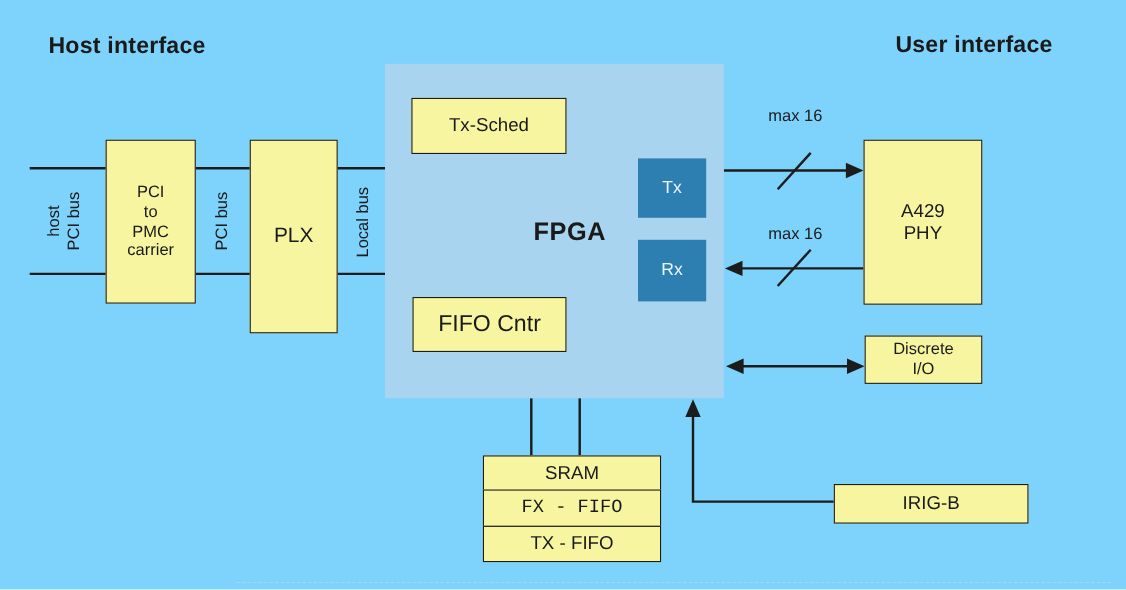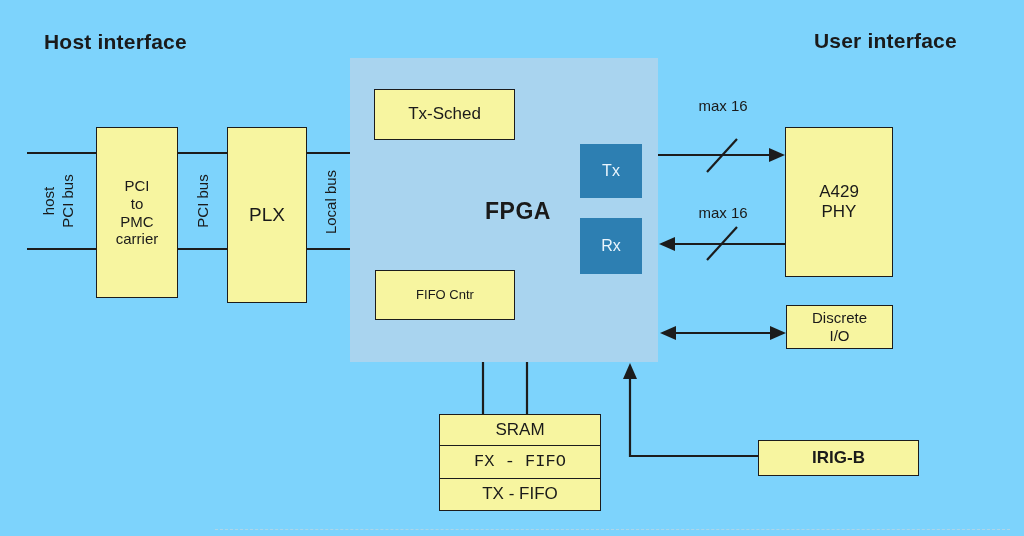--- a/index.html
+++ b/index.html
@@ -71,41 +71,41 @@
   </svg>
 
   <div class="abs title layer2" style="left:44px; top:30px;">Host interface</div>
   <div class="abs title layer2" style="left:814px; top:29px;">User interface</div>
 
   <div class="vlabel layer2" style="left:59px; top:201px;">host
 PCI bus</div>
   <div class="vlabel layer2" style="left:203px; top:201px;">PCI bus</div>
   <div class="vlabel layer2" style="left:331px; top:202px;">Local bus</div>
 
-  <div class="ybox layer2" style="left:96px; top:127px; width:82px; height:171px; font-size:15px;">PCI
+  <div class="ybox layer2" style="left:96px; top:127px; width:82px; height:149px; font-size:15px;">PCI
 to
 PMC
 carrier</div>
   <div class="ybox layer2" style="left:227px; top:127px; width:80px; height:176px; font-size:19px;">PLX</div>
 
   <div class="fpga layer2" style="left:350px; top:58px; width:308px; height:304px;"></div>
   <div class="fpga-label layer2 abs" style="left:518px; top:211px;">FPGA</div>
   <div class="ybox layer2" style="left:374px; top:89px; width:141px; height:51px; font-size:17px;">Tx-Sched</div>
-  <div class="ybox layer2" style="left:375px; top:270px; width:140px; height:50px; font-size:13px;">FIFO Cntr</div>
+  <div class="ybox layer2" style="left:375px; top:270px; width:140px; height:50px; font-size:21px;">FIFO Cntr</div>
   <div class="bluebox layer2" style="left:580px; top:218px; width:62px; height:56px;">Rx</div>
   <div class="bluebox layer2" style="left:580px; top:144px; width:62px; height:54px;">Tx</div>
 
   <div class="abs buslabel layer2" style="left:692px; top:97px; width:62px;">max 16</div>
   <div class="abs buslabel layer2" style="left:692px; top:204px; width:62px;">max 16</div>
 
   <div class="ybox layer2" style="left:785px; top:127px; width:108px; height:150px; font-size:17px;">A429
 PHY</div>
   <div class="ybox layer2" style="left:786px; top:305px; width:107px; height:44px; font-size:15px;">Discrete
 I/O</div>
-  <div class="ybox layer2" style="left:758px; top:440px; width:161px; height:36px; font-size:17px;font-weight:bold;">IRIG-B</div>
+  <div class="ybox layer2" style="left:758px; top:440px; width:177px; height:36px; font-size:17px;">IRIG-B</div>
 
   <div class="abs layer2" style="left:423px; top:414px; width:162px;padding-left:16px;">
     <div class="ybox" style="position:relative; width:162px; height:33px; font-size:17px;">SRAM</div>
     <div class="ybox" style="position:relative; width:162px; height:34px; margin-top:-1.6px; font-size:17px;font-family:Liberation Mono, monospace;">FX - FIFO</div>
     <div class="ybox" style="position:relative; width:162px; height:33px; margin-top:-1.6px; font-size:17px;">TX - FIFO</div>
   </div>
 
   <div class="artifact"></div>
 
 </div>

